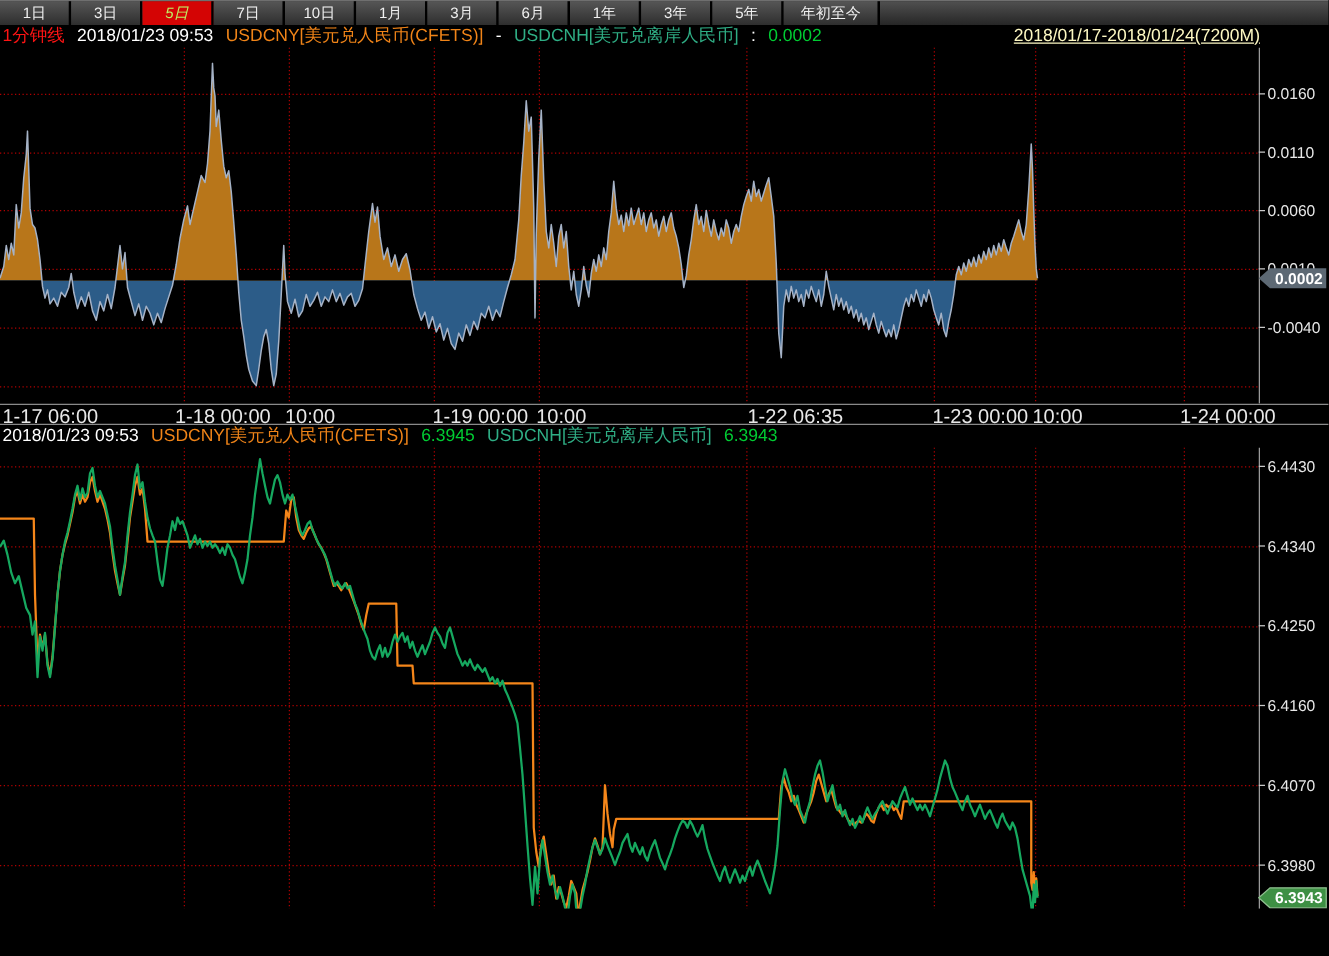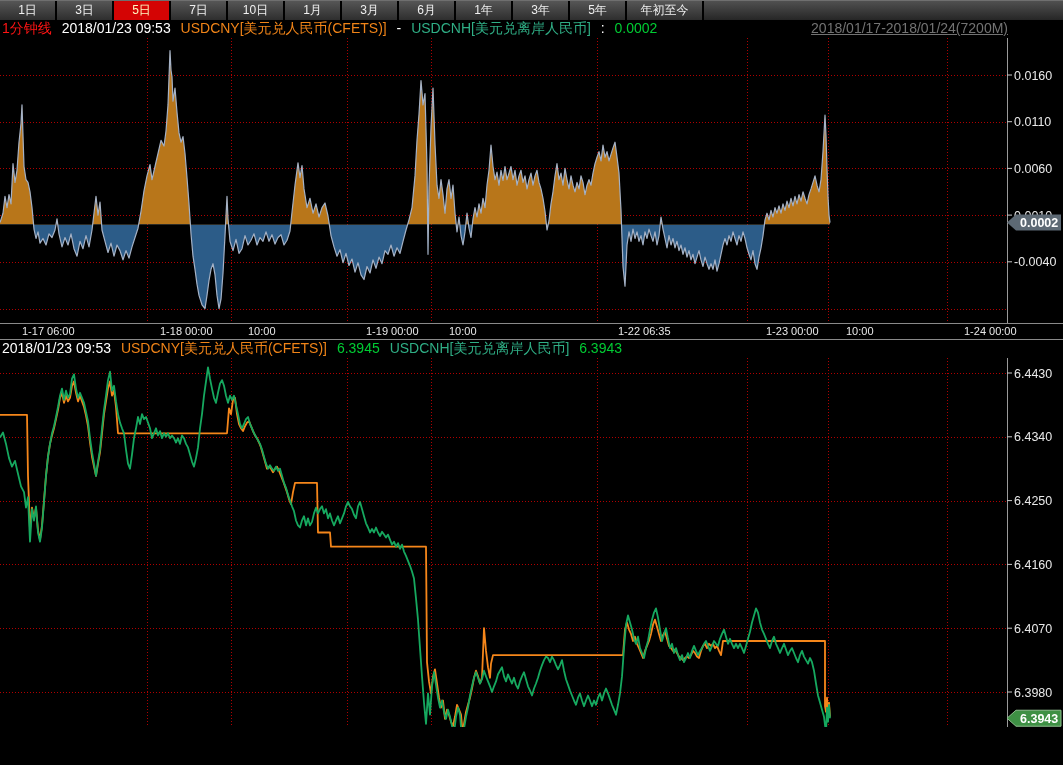--- a/index.html
+++ b/index.html
@@ -6,32 +6,32 @@
   .screen{position:relative;width:1063px;height:727px;background:#000;overflow:hidden;
           font-family:"Liberation Sans","DejaVu Sans",sans-serif;-webkit-font-smoothing:none;}
   
   .tabbar{position:absolute;left:0;top:0;width:100%;height:19px;
           background:linear-gradient(#505050,#262626);border-bottom:2px solid #000;
           border-top:1px solid #6f6f6f;box-sizing:content-box;display:flex;}
   .tab{height:19px;width:57px;border-right:2px solid #000;box-sizing:border-box;
        background:linear-gradient(#565656,#2e2e2e);color:#f0f0f0;font-size:12px;
        display:flex;align-items:center;justify-content:center;cursor:pointer;white-space:nowrap;}
   .tab.wide{width:77px;}
-  .tab.active{background:#d40404;color:#fef9c3;}
+  .tab.active{background:#d40404;color:#bef264;font-style:italic;}
   
   .hdr{position:absolute;left:0;width:100%;height:16px;font-size:14px;line-height:15px;white-space:nowrap;}
   .hdr1{top:21px;} .hdr2{top:341px;}
   .hdr .l{margin-left:2px;} .hdr .sp{margin-left:6px;}
   .c-red{color:#ff1414;} .c-white{color:#ffffff;} .c-orange{color:#f08418;}
   .c-teal{color:#2fae85;} .c-green{color:#00cc33;}
-  .range{position:absolute;right:55px;top:0;color:#737373;text-decoration:underline;}
+  .range{position:absolute;right:55px;top:0;color:#fef9c3;text-decoration:underline;}
   
   .xaxis{position:absolute;left:0;top:323px;width:100%;height:17px;box-sizing:border-box;
          border-top:1px solid #8a8a8a;border-bottom:1px solid #8a8a8a;background:#000;}
-  .xaxis span{position:absolute;top:1px;color:#e8e8e8;font-size:11px;white-space:nowrap;margin-left:20px;}
+  .xaxis span{position:absolute;top:1px;color:#e8e8e8;font-size:16px;white-space:nowrap;}
   
   svg.chart{position:absolute;left:0;display:block;}
   #chart1{top:38px;} #chart2{top:358px;}
   .grid{stroke:#b00000;stroke-width:1;stroke-dasharray:1 2;}
   .axisline{stroke:#9a9a9a;stroke-width:1;}
   .tickdash{stroke:#c8c8c8;stroke-width:1;}
   .ticklabel{fill:#e8e8e8;font-size:12.5px;}
   .badgetext{fill:#fff;font-size:12.5px;font-weight:bold;}
 </style>
 </head>

